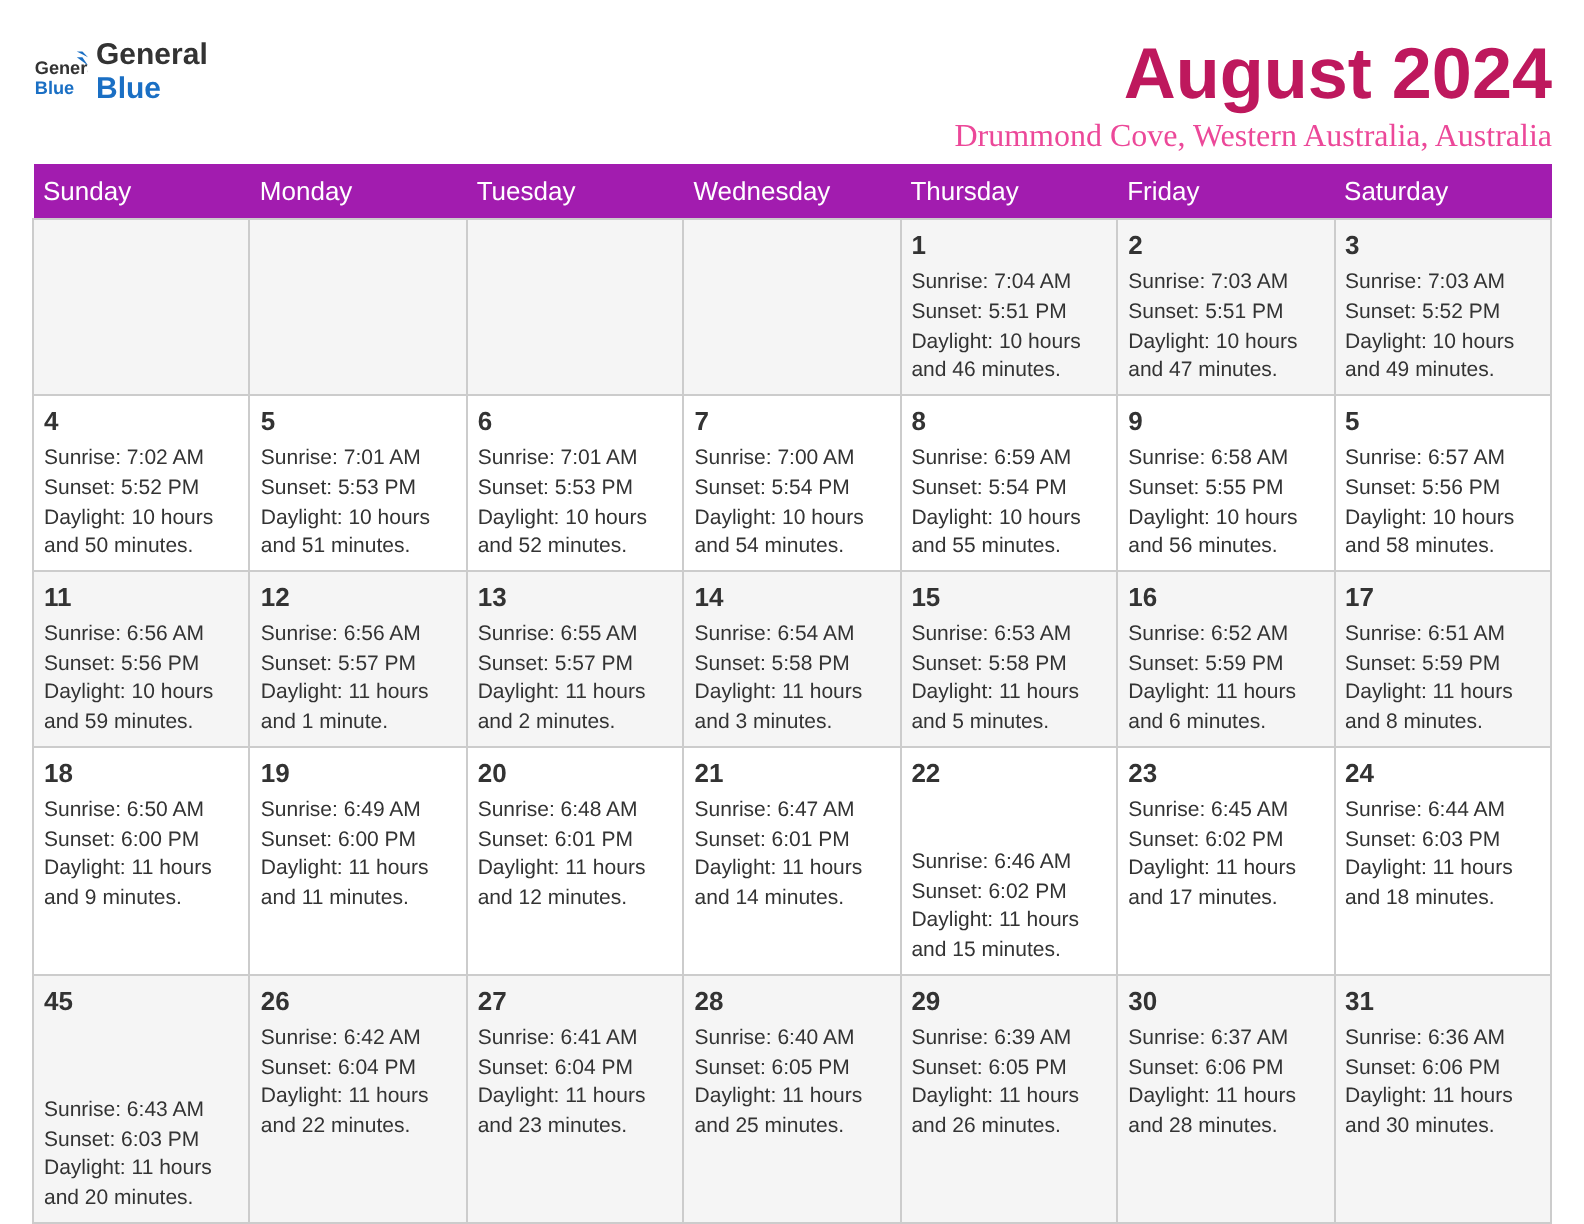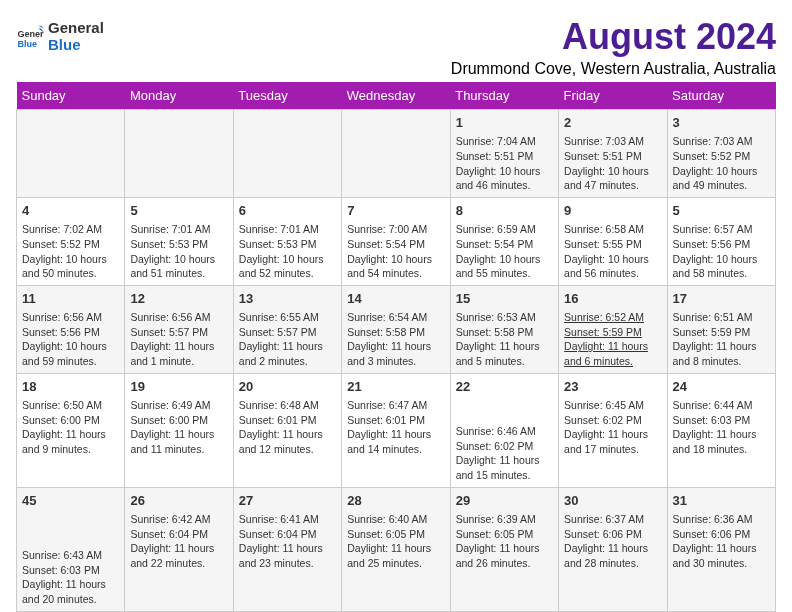--- a/index.html
+++ b/index.html
@@ -25,26 +25,27 @@
     .logo-icon {
       width: 28px;
       height: 28px;
     }
     .title-area {
       text-align: right;
     }
     .main-title {
       font-size: 36px;
       font-weight: bold;
-      color: #4c1d95;
+      color: #be185d;
     }
     .subtitle {
       font-size: 16px;
-      color: #000000;
+      color: #ec4899;
       margin-top: 2px;
+      font-family: Liberation Serif, serif;
     }
     table {
       width: 100%;
       border-collapse: collapse;
       font-size: 11px;
     }
     thead tr th {
       background-color: #a21caf;
       color: #fff;
       text-align: left;
@@ -226,21 +227,21 @@
         </td>
         <td>
           <span class="day-number">15</span>
           <div class="cell-content" style="white-space: pre-line;">Sunrise: 6:53 AM
 Sunset: 5:58 PM
 Daylight: 11 hours
 and 5 minutes.</div>
         </td>
         <td>
           <span class="day-number">16</span>
-          <div class="cell-content" style="white-space: pre-line; text-decoration: underline;">Sunrise: 6:52 AM
+          <div class="cell-content" style="white-space: pre-line;">Sunrise: 6:52 AM
 Sunset: 5:59 PM
 Daylight: 11 hours
 and 6 minutes.</div>
         </td>
         <td>
           <span class="day-number">17</span>
           <div class="cell-content" style="white-space: pre-line;">Sunrise: 6:51 AM
 Sunset: 5:59 PM
 Daylight: 11 hours
 and 8 minutes.</div>

